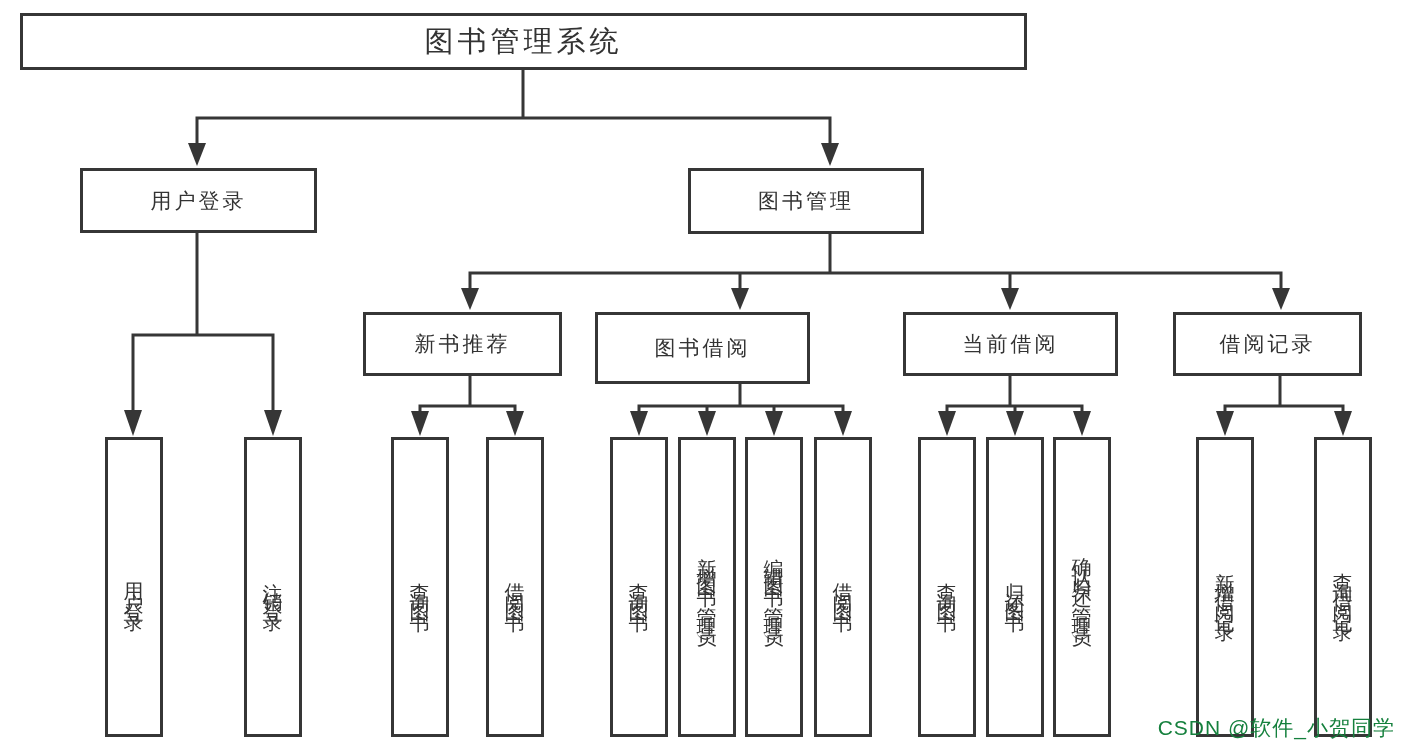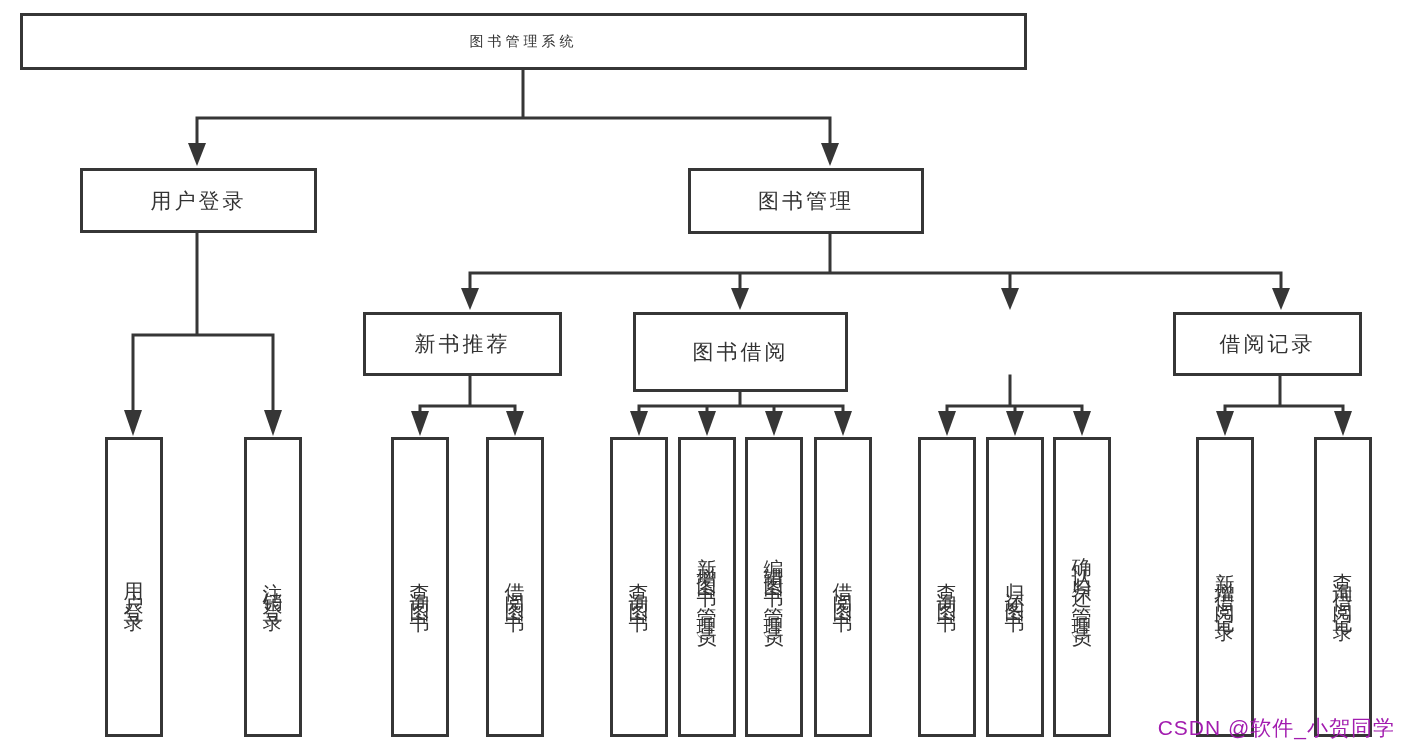--- a/index.html
+++ b/index.html
@@ -25,37 +25,37 @@
     display: flex;
     align-items: center;
     justify-content: center;
     text-align: center;
   }
   .hbox span {
     font-size: 21px;
     letter-spacing: 3px;
     white-space: nowrap;
   }
-  .root-box span { font-size: 14px; letter-spacing: 4px; }
+  .root-box span { font-size: 29px; letter-spacing: 4px; }
   .vbox {
     writing-mode: vertical-rl;
     text-orientation: mixed;
   }
   .vbox span {
     font-size: 20px;
     letter-spacing: 10px;
     line-height: 1;
   }
   .watermark {
     position: absolute;
     right: 10px;
     bottom: 5px;
     font-size: 21px;
     letter-spacing: 1px;
-    color: #a21caf;
+    color: #15803d;
     white-space: nowrap;
     z-index: 5;
   }
 </style>
 </head>
 <body>
 
 <div class="canvas">
 
   <svg class="connectors" viewBox="0 0 1405 747" xmlns="http://www.w3.org/2000/svg">
@@ -129,22 +129,25 @@
   <div class="node hbox" style="left:80px; top:168px; width:237px; height:65px;">
     <span>用户登录</span>
   </div>
   <div class="node hbox" style="left:688px; top:168px; width:236px; height:66px;">
     <span>图书管理</span>
   </div>
 
   <div class="node hbox" style="left:363px; top:312px; width:199px; height:64px;">
     <span>新书推荐</span>
   </div>
-  <div class="node hbox" style="left:633px; top:312px; width:215px; height:80px;">
+  <div class="node hbox" style="left:595px; top:312px; width:215px; height:72px;">
     <span>图书借阅</span>
+  </div>
+  <div class="node hbox" style="left:903px; top:312px; width:215px; height:64px;">
+    <span>当前借阅</span>
   </div>
   <div class="node hbox" style="left:1173px; top:312px; width:189px; height:64px;">
     <span>借阅记录</span>
   </div>
 
   <div class="node vbox" style="left:105px; top:437px; width:58px; height:300px;">
     <span>用户登录</span>
   </div>
   <div class="node vbox" style="left:244px; top:437px; width:58px; height:300px;">
     <span>注销登录</span>

